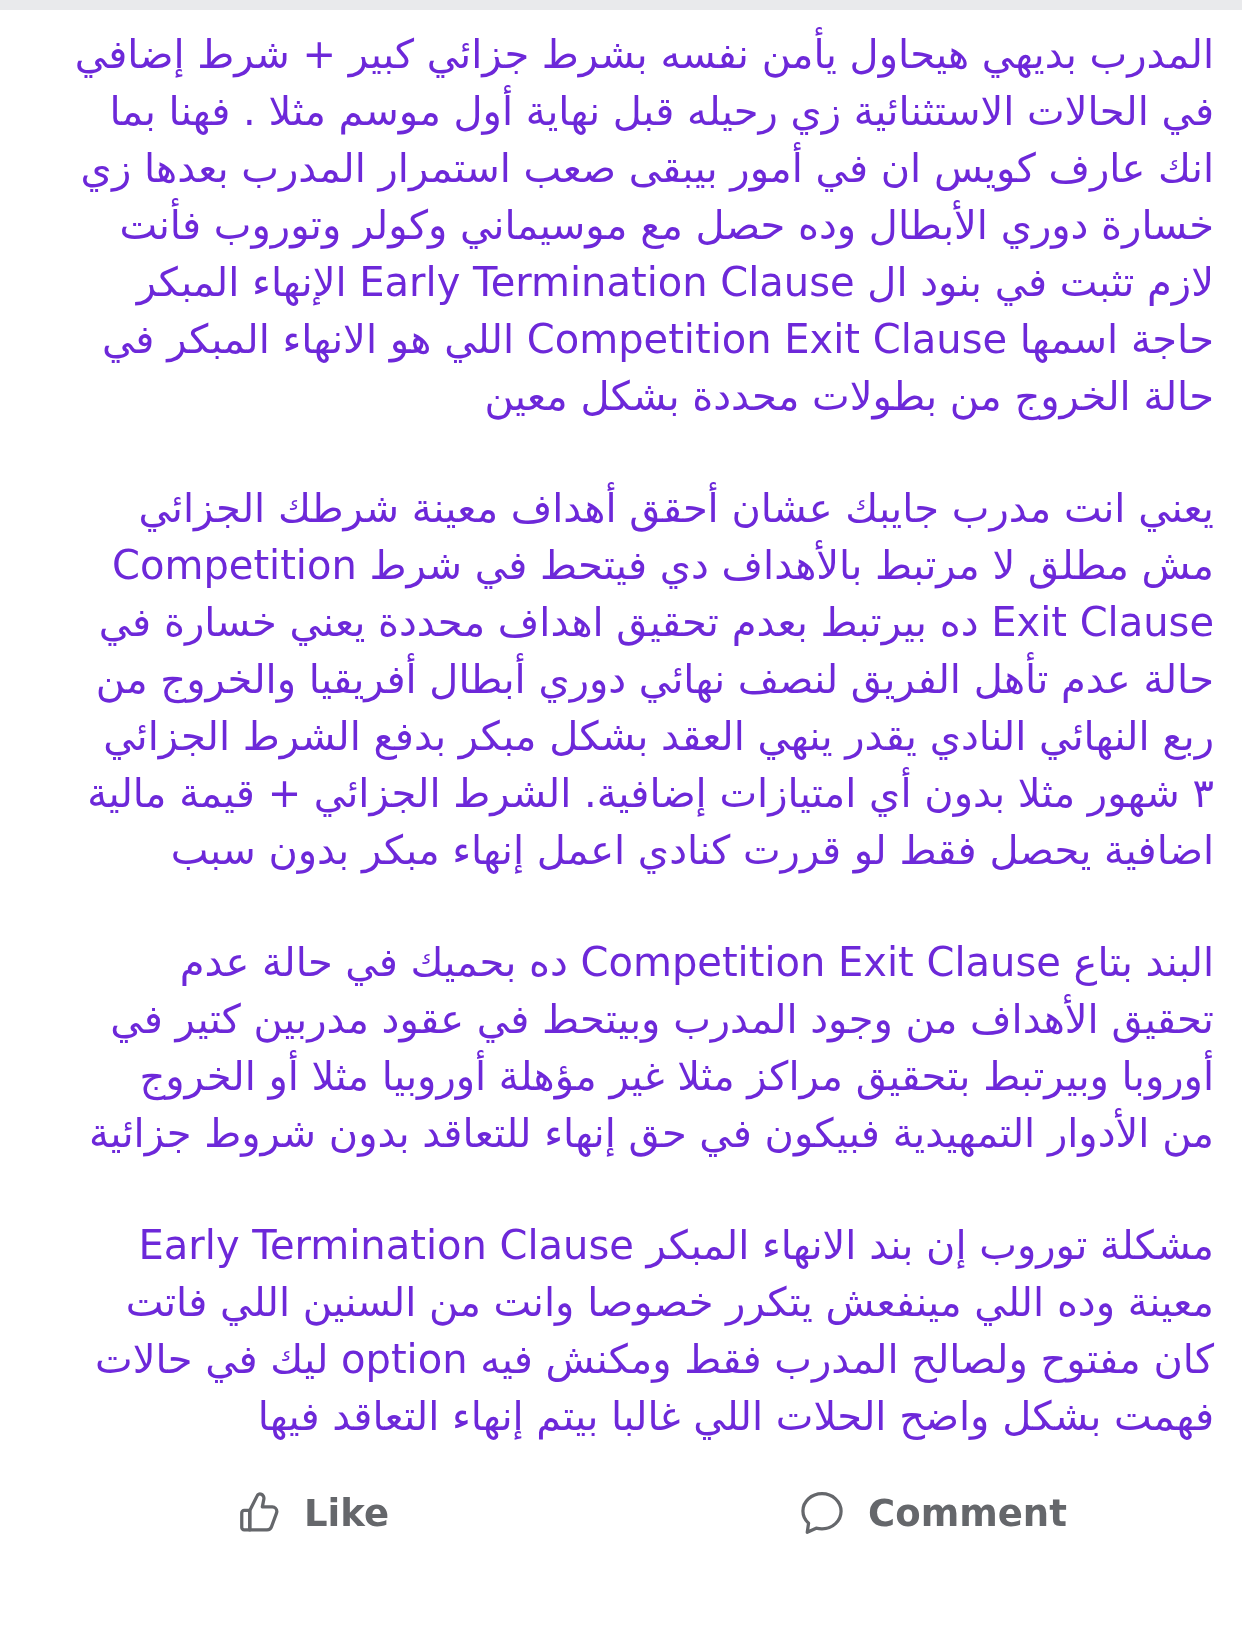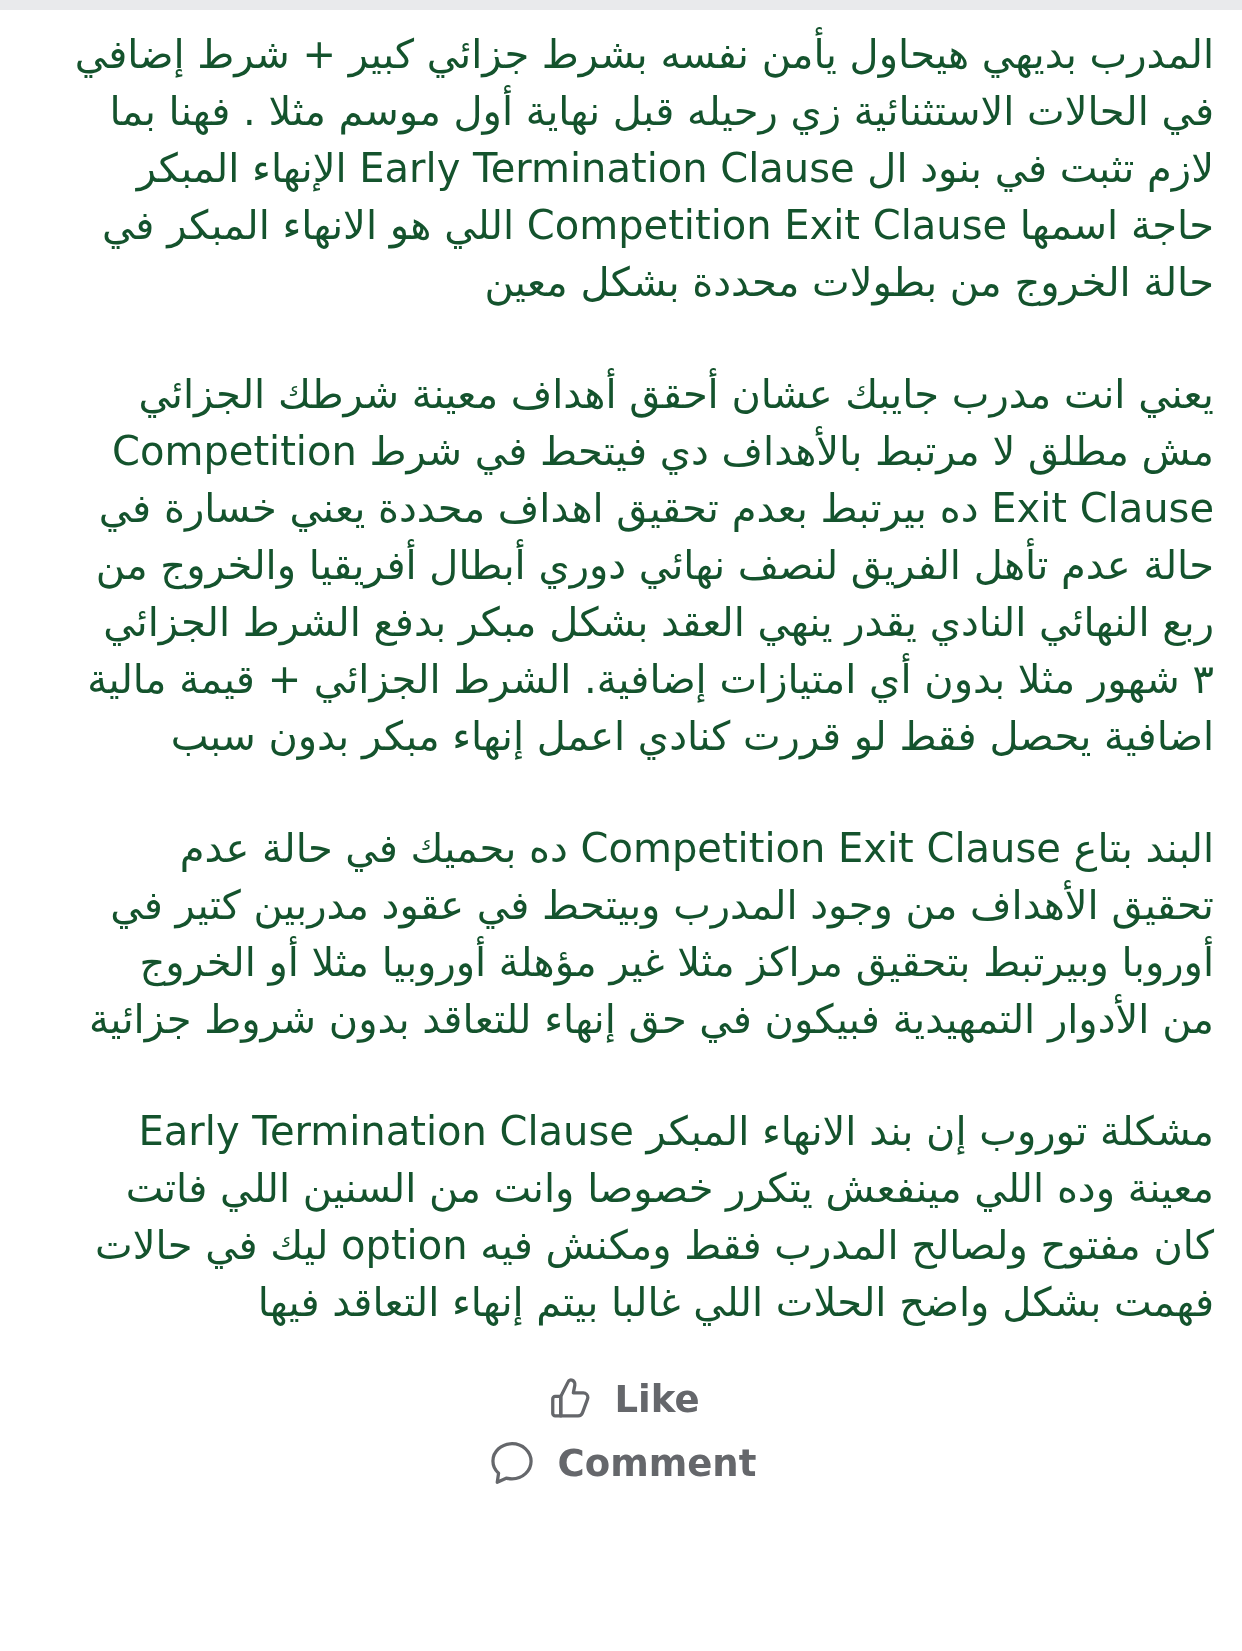--- a/index.html
+++ b/index.html
@@ -16,37 +16,37 @@
   }
   .top-strip {
     width: 100%;
     height: 10px;
     background: #e9eaec;
   }
   .post-text {
     direction: rtl;
     text-align: right;
     padding: 16px 28px 0 28px;
-    color: #14532d;
+    color: #6d28d9;
     font-size: 40px;
     font-weight: 500;
   }
   .post-text .paragraph {
     margin: 0 0 55px 0;
   }
   .post-text .paragraph:last-child {
     margin-bottom: 0;
   }
   .post-text .line {
     line-height: 57px;
     white-space: nowrap;
   }
   .action-bar {
     display: flex;
-    flex-direction: column;
+    flex-direction: row;
     align-items: center;
     margin-top: 36px;
     width: 100%;
   }
   .action-button {
     flex: 1 1 0;
     display: flex;
     align-items: center;
     justify-content: center;
     gap: 20px;
@@ -76,20 +76,22 @@
 </style>
 </head>
 <body>
 
 <div class="top-strip"></div>
 
 <div class="post-text" dir="rtl">
     <div class="paragraph">
       <div class="line" dir="rtl">المدرب بديهي هيحاول يأمن نفسه بشرط جزائي كبير + شرط إضافي</div>
       <div class="line" dir="rtl">في الحالات الاستثنائية زي رحيله قبل نهاية أول موسم مثلا . فهنا بما</div>
+      <div class="line" dir="rtl">انك عارف كويس ان في أمور بيبقى صعب استمرار المدرب بعدها زي</div>
+      <div class="line" dir="rtl">خسارة دوري الأبطال وده حصل مع موسيماني وكولر وتوروب فأنت</div>
       <div class="line" dir="rtl">لازم تثبت في بنود ال Early Termination Clause الإنهاء المبكر</div>
       <div class="line" dir="rtl">حاجة اسمها Competition Exit Clause اللي هو الانهاء المبكر في</div>
       <div class="line" dir="rtl">حالة الخروج من بطولات محددة بشكل معين</div>
     </div>
     <div class="paragraph">
       <div class="line" dir="rtl">يعني انت مدرب جايبك عشان أحقق أهداف معينة شرطك الجزائي</div>
       <div class="line" dir="rtl">مش مطلق لا مرتبط بالأهداف دي فيتحط في شرط  Competition</div>
       <div class="line" dir="rtl">Exit Clause ده بيرتبط بعدم تحقيق اهداف محددة يعني خسارة في</div>
       <div class="line" dir="rtl">حالة عدم تأهل الفريق لنصف نهائي دوري أبطال أفريقيا والخروج من</div>
       <div class="line" dir="rtl">ربع النهائي النادي يقدر ينهي العقد بشكل مبكر بدفع الشرط الجزائي</div>

